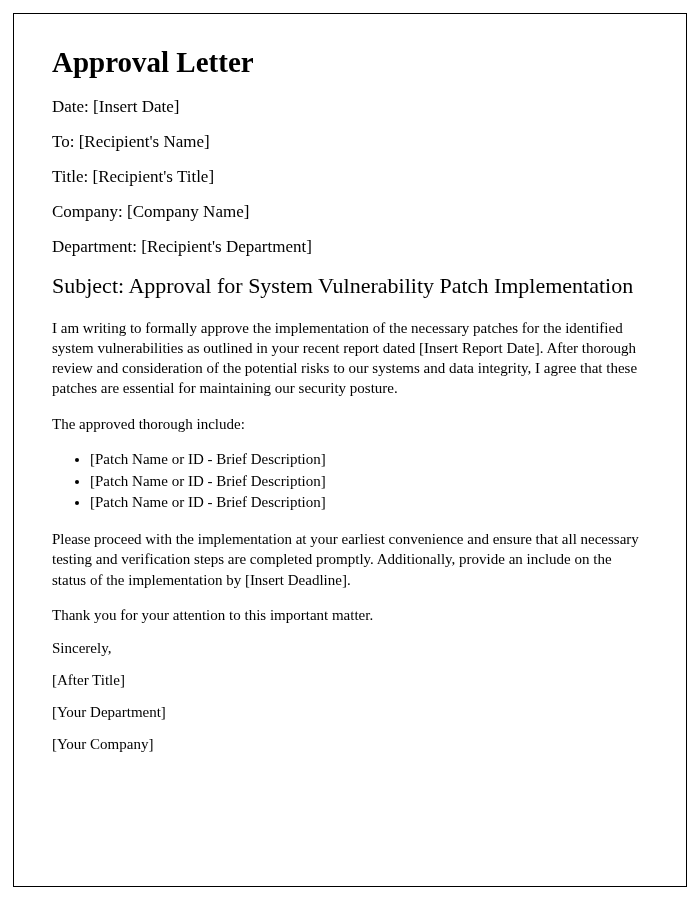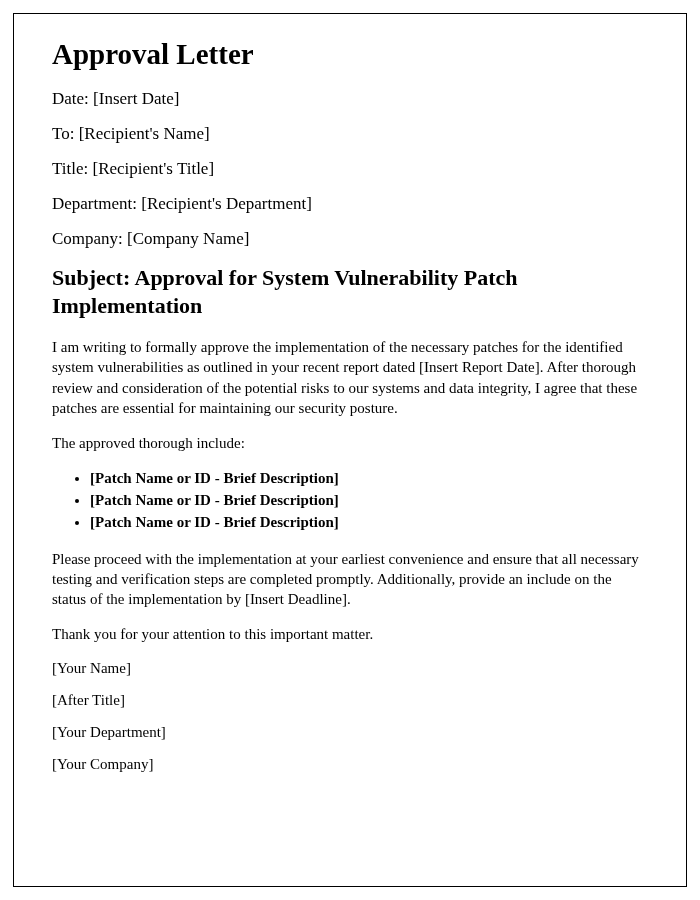--- a/index.html
+++ b/index.html
@@ -11,52 +11,51 @@
       font-family: "Times New Roman", Times, serif;
       background: #fff;
       width: 700px;
       height: 900px;
       padding: 13px;
     }
     .page {
       border: 1px solid #000;
       width: 100%;
       height: 100%;
-      padding: 24px 38px;
+      padding: 32px 38px;
       overflow: hidden;
     }
     h1 {
       font-size: 29px;
       font-weight: bold;
       margin-bottom: 18px;
     }
     .header-line {
       font-size: 17px;
       margin-bottom: 15px;
     }
     h2 {
       font-size: 22px;
-      font-weight: bold;
+      font-weight: normal;
       margin-top: 8px;
       margin-bottom: 18px;
       line-height: 1.25;
     }
     .body-para {
       font-size: 15px;
       margin-bottom: 15px;
       line-height: 1.35;
     }
     ul {
       margin-left: 38px;
       margin-bottom: 15px;
     }
     li {
       font-size: 15px;
       line-height: 1.45;
-      font-weight: bold;
     }
     .sig-line {
       font-size: 15px;
       margin-bottom: 15px;
     }
   </style>
 </head>
 <body>
 
 <div class="page">
@@ -69,43 +68,43 @@
   </p>
   <p class="header-line">
     <span>To:</span>
     <span>[Recipient's Name]</span>
   </p>
   <p class="header-line">
     <span>Title:</span>
     <span>[Recipient's Title]</span>
   </p>
   <p class="header-line">
+    <span>Company:</span>
+    <span>[Company Name]</span>
+  </p>
+  <p class="header-line">
     <span>Department:</span>
     <span>[Recipient's Department]</span>
-  </p>
-  <p class="header-line">
-    <span>Company:</span>
-    <span>[Company Name]</span>
   </p>
 
   <h2>Subject: Approval for System Vulnerability Patch Implementation</h2>
 
 
   <p class="body-para">I am writing to formally approve the implementation of the necessary patches for the identified system vulnerabilities as outlined in your recent report dated [Insert Report Date]. After thorough review and consideration of the potential risks to our systems and data integrity, I agree that these patches are essential for maintaining our security posture.</p>
 
   <p class="body-para">The approved thorough include:</p>
 
   <ul>
     <li>[Patch Name or ID - Brief Description]</li>
     <li>[Patch Name or ID - Brief Description]</li>
     <li>[Patch Name or ID - Brief Description]</li>
   </ul>
 
   <p class="body-para">Please proceed with the implementation at your earliest convenience and ensure that all necessary testing and verification steps are completed promptly. Additionally, provide an include on the status of the implementation by [Insert Deadline].</p>
 
   <p class="body-para">Thank you for your attention to this important matter.</p>
 
-  <p class="sig-line">[Your Name]</p>
+  <p class="sig-line">Sincerely,</p>
   <p class="sig-line">[After Title]</p>
   <p class="sig-line">[Your Department]</p>
   <p class="sig-line">[Your Company]</p>
 
 </div>
 
 </body></html>

